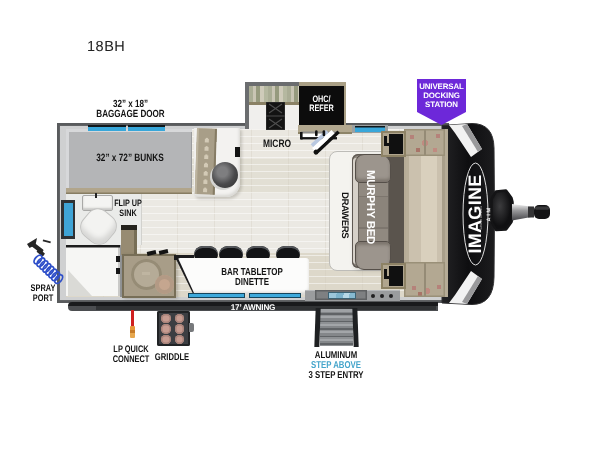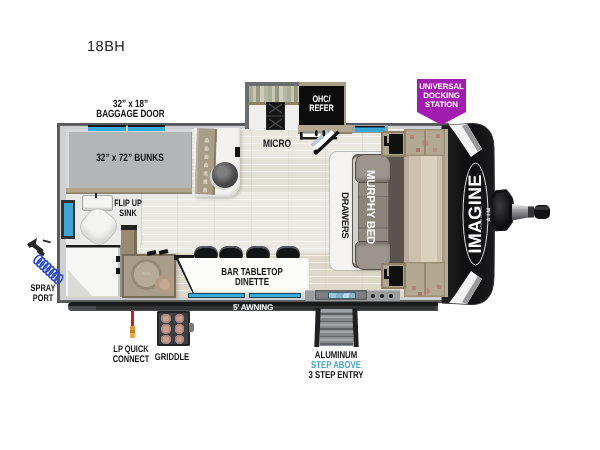--- a/index.html
+++ b/index.html
@@ -1,21 +1,21 @@
 <!DOCTYPE html>
 <html><head>
 <meta charset="utf-8">
 <style>
   html,body{margin:0;padding:0;background:#fff;-webkit-font-smoothing:antialiased;text-rendering:geometricPrecision;}
   #canvas{position:relative;width:600px;height:450px;background:#fff;overflow:hidden;
     font-family:"Liberation Sans",sans-serif;}
   .abs{position:absolute;}
   .lbl{position:absolute;font-weight:bold;color:#131313;text-align:center;line-height:1.03;letter-spacing:0;
     transform:scaleX(.78);transform-origin:50% 0%;}
-  .blue-tag{position:absolute;background:#a21caf;color:#fff;font-weight:bold;text-align:center;
+  .blue-tag{position:absolute;background:#6d28d9;color:#fff;font-weight:bold;text-align:center;
     font-size:7.9px;line-height:8.9px;letter-spacing:-.1px;}
 </style>
 </head>
 <body>
 <div id="canvas">
 
   <div class="abs" style="left:87px;top:39px;font-size:14.5px;color:#222;letter-spacing:.5px;">18BH</div>
 
   <div class="abs" style="left:57px;top:123px;width:392px;height:180px;background:#6b6d6f;box-shadow:inset 0 0 0 2.5px #595b5d;"></div>
 
@@ -239,21 +239,21 @@
     </linearGradient>
     <rect x="43" y="21.5" width="6" height="11" fill="#333335"></rect>
 
     <rect x="49" y="20" width="16" height="14" rx="5" fill="#131315"></rect>
     <rect x="50" y="21.5" width="14" height="3.2" rx="1.5" fill="#39393b"></rect>
   </svg>
 
   <div class="abs" style="left:68px;top:302px;width:370px;height:9px;background:linear-gradient(180deg,#191a1c 0 45%,#4b4d50 45% 100%);border-radius:4px 0 0 4px;"></div>
   <div class="abs" style="left:96px;top:306px;width:340px;height:4px;background:#313335;"></div>
 
-  <div class="abs" style="left:225px;top:302.5px;width:56px;color:#fff;font-weight:bold;font-size:8.2px;text-align:center;letter-spacing:-.2px;">5’ AWNING</div>
+  <div class="abs" style="left:225px;top:302.5px;width:56px;color:#fff;font-weight:bold;font-size:8.2px;text-align:center;letter-spacing:-.2px;">17’ AWNING</div>
 
   <div class="abs" style="left:320px;top:309px;width:33px;height:37px;background:repeating-linear-gradient(180deg,#a3a6a9 0 2px,#84878a 2px 4.5px,#606366 4.5px 6px,#8e9194 6px 7.5px);box-shadow:inset 0 3px 0 #9fa2a5;"></div>
 
   <div class="abs" style="left:315px;top:308px;width:5px;height:39px;background:#1e2022;transform:rotate(2deg);"></div>
 
   <div class="abs" style="left:353px;top:308px;width:5px;height:39px;background:#1e2022;transform:rotate(-2deg);"></div>
 
   <div class="abs" style="left:157px;top:311px;width:33px;height:35px;background:#3c3e42;border-radius:2px;box-shadow:inset 0 0 0 2px #212325;"></div>
   <div class="abs" style="left:189px;top:323px;width:4.5px;height:9px;background:#77797c;border-radius:0 2px 2px 0;"></div>
 

